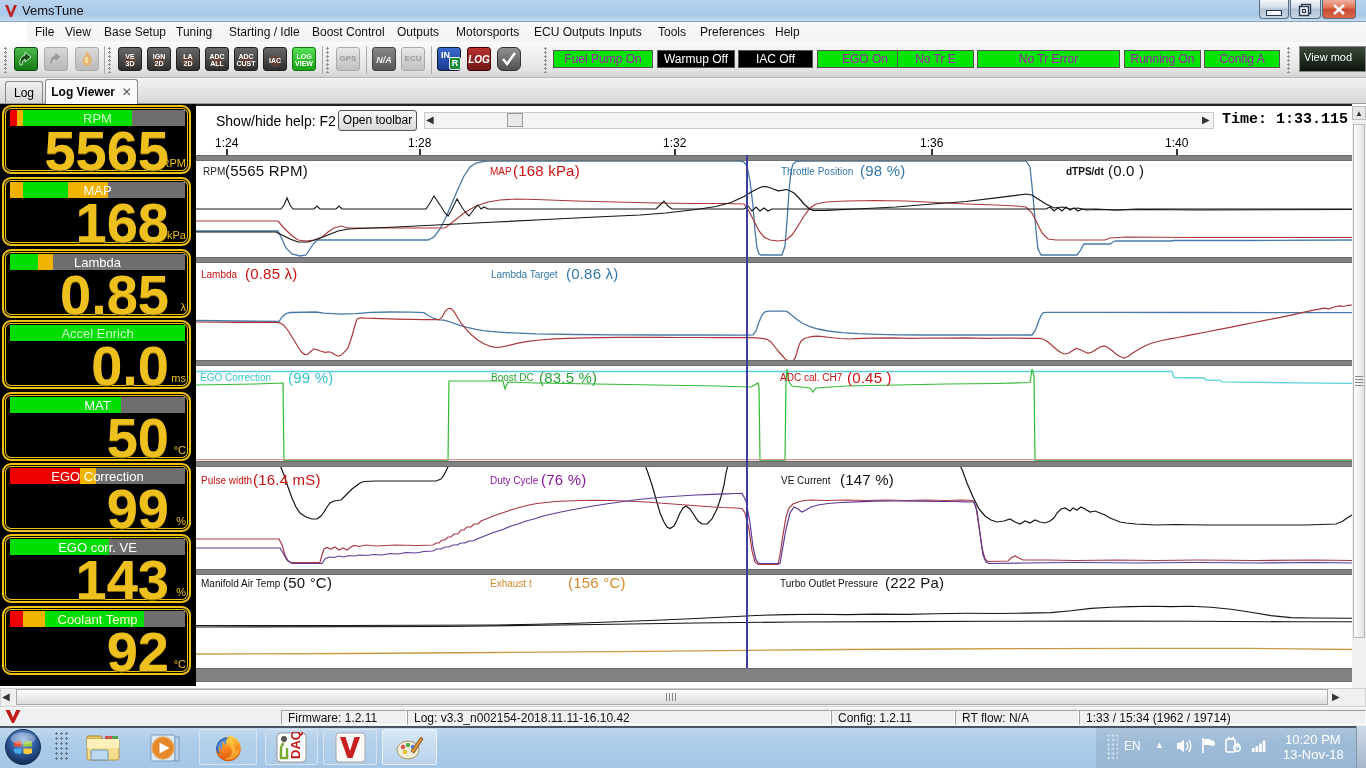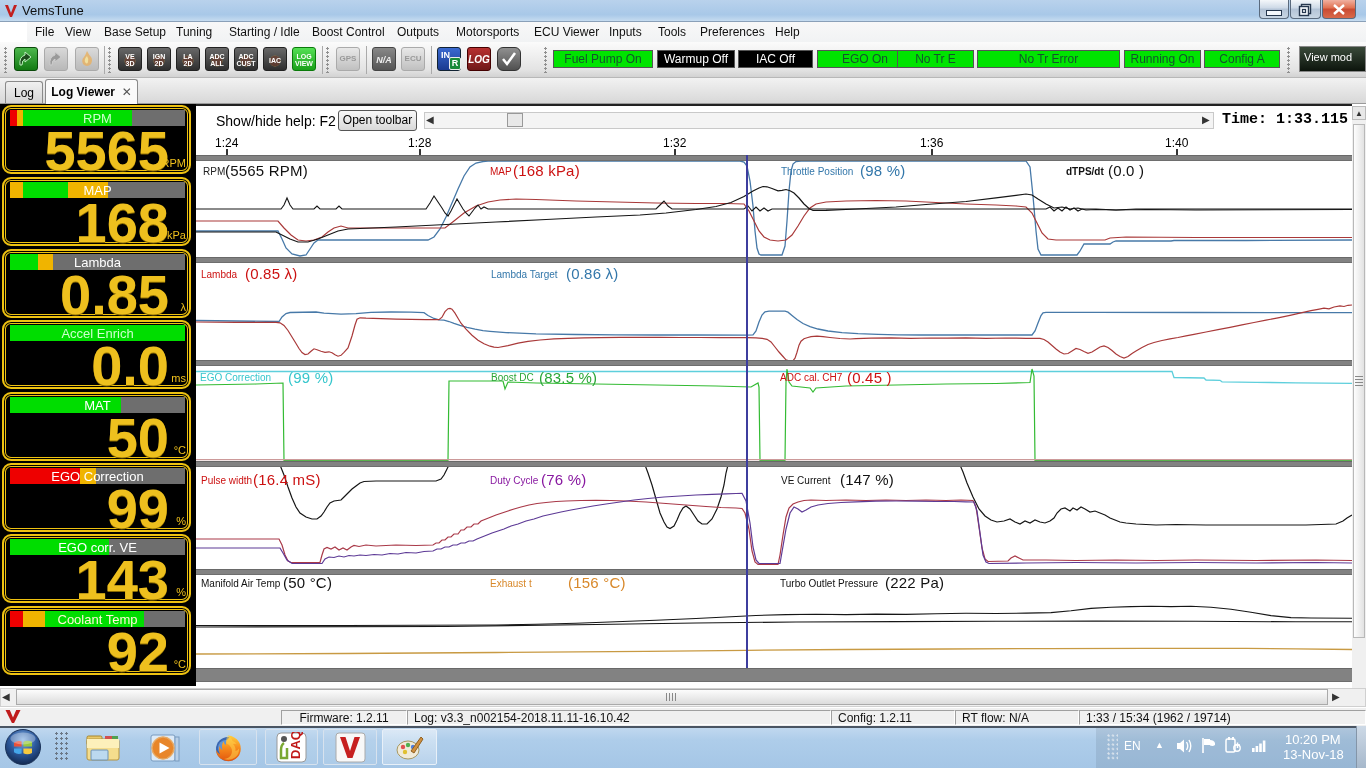--- a/index.html
+++ b/index.html
@@ -13,21 +13,21 @@
 
 #menubar{left:0;top:22px;width:1366px;height:31px;background:linear-gradient(#f8f8f8,#eef0f2);border-bottom:1px solid #d8d8d8;margin-left:27px;}
 .menuitem{position:absolute;top:3px;font-size:12px;color:#111;}
 
 #toolbar{left:0;top:42px;width:1366px;height:36px;background:linear-gradient(#fbfbfb,#e3e3e3 80%,#d2d2d2);border-bottom:1px solid #b8b8b8;}
 .grip{position:absolute;top:47px;width:4px;height:26px;background-image:radial-gradient(circle at 1.5px 1.5px,#909090 1px,transparent 1.2px);background-size:4px 4px;}
 .tbsep{position:absolute;top:46px;width:1px;height:28px;background:#aaa;}
 .ticon{position:absolute;top:47px;width:24px;height:24px;border-radius:3px;}
 .dkicon{background:radial-gradient(circle 9px at 11px 13px,rgba(120,60,40,0.55) 55%,rgba(150,120,60,0.5) 60%,transparent 65%),linear-gradient(#686868,#2e2e2e);border:1px solid #222;color:#fff;font-weight:bold;font-size:7px;line-height:7px;text-align:center;padding-top:5px;letter-spacing:0px;}
 .gricon{background:linear-gradient(#e8e8e8,#c0c0c0);border:1px solid #aaa;color:#999;font-weight:bold;font-size:8px;line-height:8px;text-align:center;padding-top:7px;}
-.statbox{position:absolute;top:50px;height:18px;background:#00e400;border:1px solid #555;font-size:12px;color:#14532d;text-align:center;line-height:16px;}
+.statbox{position:absolute;top:50px;height:18px;background:#00e400;border:1px solid #555;font-size:12px;color:#a21caf;text-align:center;line-height:16px;}
 .statboxk{position:absolute;top:50px;height:18px;background:#000;border:1px solid #555;font-size:12px;color:#fff;text-align:center;line-height:16px;}
 #viewmod{left:1299px;top:46px;width:67px;height:26px;background:linear-gradient(#3a4a3a,#0c140c);border:1px solid #888;color:#fff;font-size:11px;padding:4px 0 0 4px;}
 
 #tabbar{left:0;top:78px;width:1366px;height:26px;background:linear-gradient(#f2f2f2,#d8d8d8);border-bottom:1px solid #9a9a9a;}
 .tab{position:absolute;border:1px solid #8a8a8a;border-bottom:none;border-radius:3px 3px 0 0;font-size:12px;text-align:center;}
 #tab1{left:5px;top:3px;width:38px;height:22px;background:linear-gradient(#f0f0f0,#d5d5d5);line-height:22px;}
 #tab2{left:45px;top:1px;width:93px;height:25px;background:#fafafa;font-weight:bold;line-height:24px;}
 
 #sidebar{left:0;top:104px;width:196px;height:582px;background:#000;}
 .panel{position:absolute;left:2px;width:189px;height:69px;background:#000;border:2px solid #eec211;border-radius:9px;box-shadow:inset 0 0 0 1px #000,inset 0 0 0 2px #eec211;}
@@ -72,21 +72,21 @@
 
   <div id="menubar" class="abs">
     <div class="menuitem" style="left:8px">File</div>
     <div class="menuitem" style="left:38px">View</div>
     <div class="menuitem" style="left:77px">Base Setup</div>
     <div class="menuitem" style="left:149px">Tuning</div>
     <div class="menuitem" style="left:202px">Starting / Idle</div>
     <div class="menuitem" style="left:285px">Boost Control</div>
     <div class="menuitem" style="left:370px">Outputs</div>
     <div class="menuitem" style="left:429px">Motorsports</div>
-    <div class="menuitem" style="left:507px">ECU Viewer</div>
+    <div class="menuitem" style="left:507px">ECU Outputs</div>
     <div class="menuitem" style="left:582px">Inputs</div>
     <div class="menuitem" style="left:631px">Tools</div>
     <div class="menuitem" style="left:673px">Preferences</div>
     <div class="menuitem" style="left:748px">Help</div>
   </div>
 
   <div id="toolbar" class="abs"></div>
   <div class="grip" style="left:4px"></div>
   <div class="ticon" style="left:14px;background:linear-gradient(#4db84d,#127a12);border:1px solid #0a4a0a;"></div>
   <svg class="abs" style="left:16px;top:49px" width="20" height="20" viewBox="0 0 20 20">
@@ -309,21 +309,21 @@
   <div class="abs" style="left:1355px;top:376px;width:8px;height:10px;background-image:linear-gradient(#888 1px,transparent 1px);background-size:8px 3px;"></div>
   <div class="abs" style="left:1352px;top:688px;width:14px;height:14px;background:#e8e8e8;border:1px solid #bbb;font-size:8px;text-align:center;line-height:13px;color:#333;">▼</div>
 
   <div id="hscroll2" class="abs"></div>
   <div class="abs" style="left:2px;top:691px;font-size:10px;color:#333;">◀</div>
   <div class="abs" style="left:1332px;top:691px;font-size:10px;color:#333;">▶</div>
   <div class="abs" style="left:16px;top:689px;width:1312px;height:16px;background:linear-gradient(#fcfcfc,#dcdcdc);border:1px solid #aaa;"></div>
   <div class="abs" style="left:666px;top:693px;width:10px;height:8px;background-image:linear-gradient(90deg,#888 1px,transparent 1px);background-size:3px 8px;"></div>
 
   <div id="statusbar" class="abs">
-    <div class="statsec" style="left:281px;width:126px;text-align:center;">Firmware: 1.2.11</div>
+    <div class="statsec" style="left:281px;width:126px;">Firmware: 1.2.11</div>
     <div class="statsec" style="left:407px;width:424px;">Log: v3.3_n002154-2018.11.11-16.10.42</div>
     <div class="statsec" style="left:831px;width:124px;">Config: 1.2.11</div>
     <div class="statsec" style="left:955px;width:124px;">RT flow: N/A</div>
     <div class="statsec" style="left:1079px;width:287px;">1:33 / 15:34 (1962 / 19714)</div>
   </div>
   <svg class="abs" style="left:4px;top:709px" width="18" height="15" viewBox="0 0 16 14">
       <path d="M1 1 L7 13 L9 13 L15 1 L11 1 L8 8 L5 1 Z" fill="#c01c1c"></path>
     </svg>
 
   <div id="taskbar" class="abs"></div>

